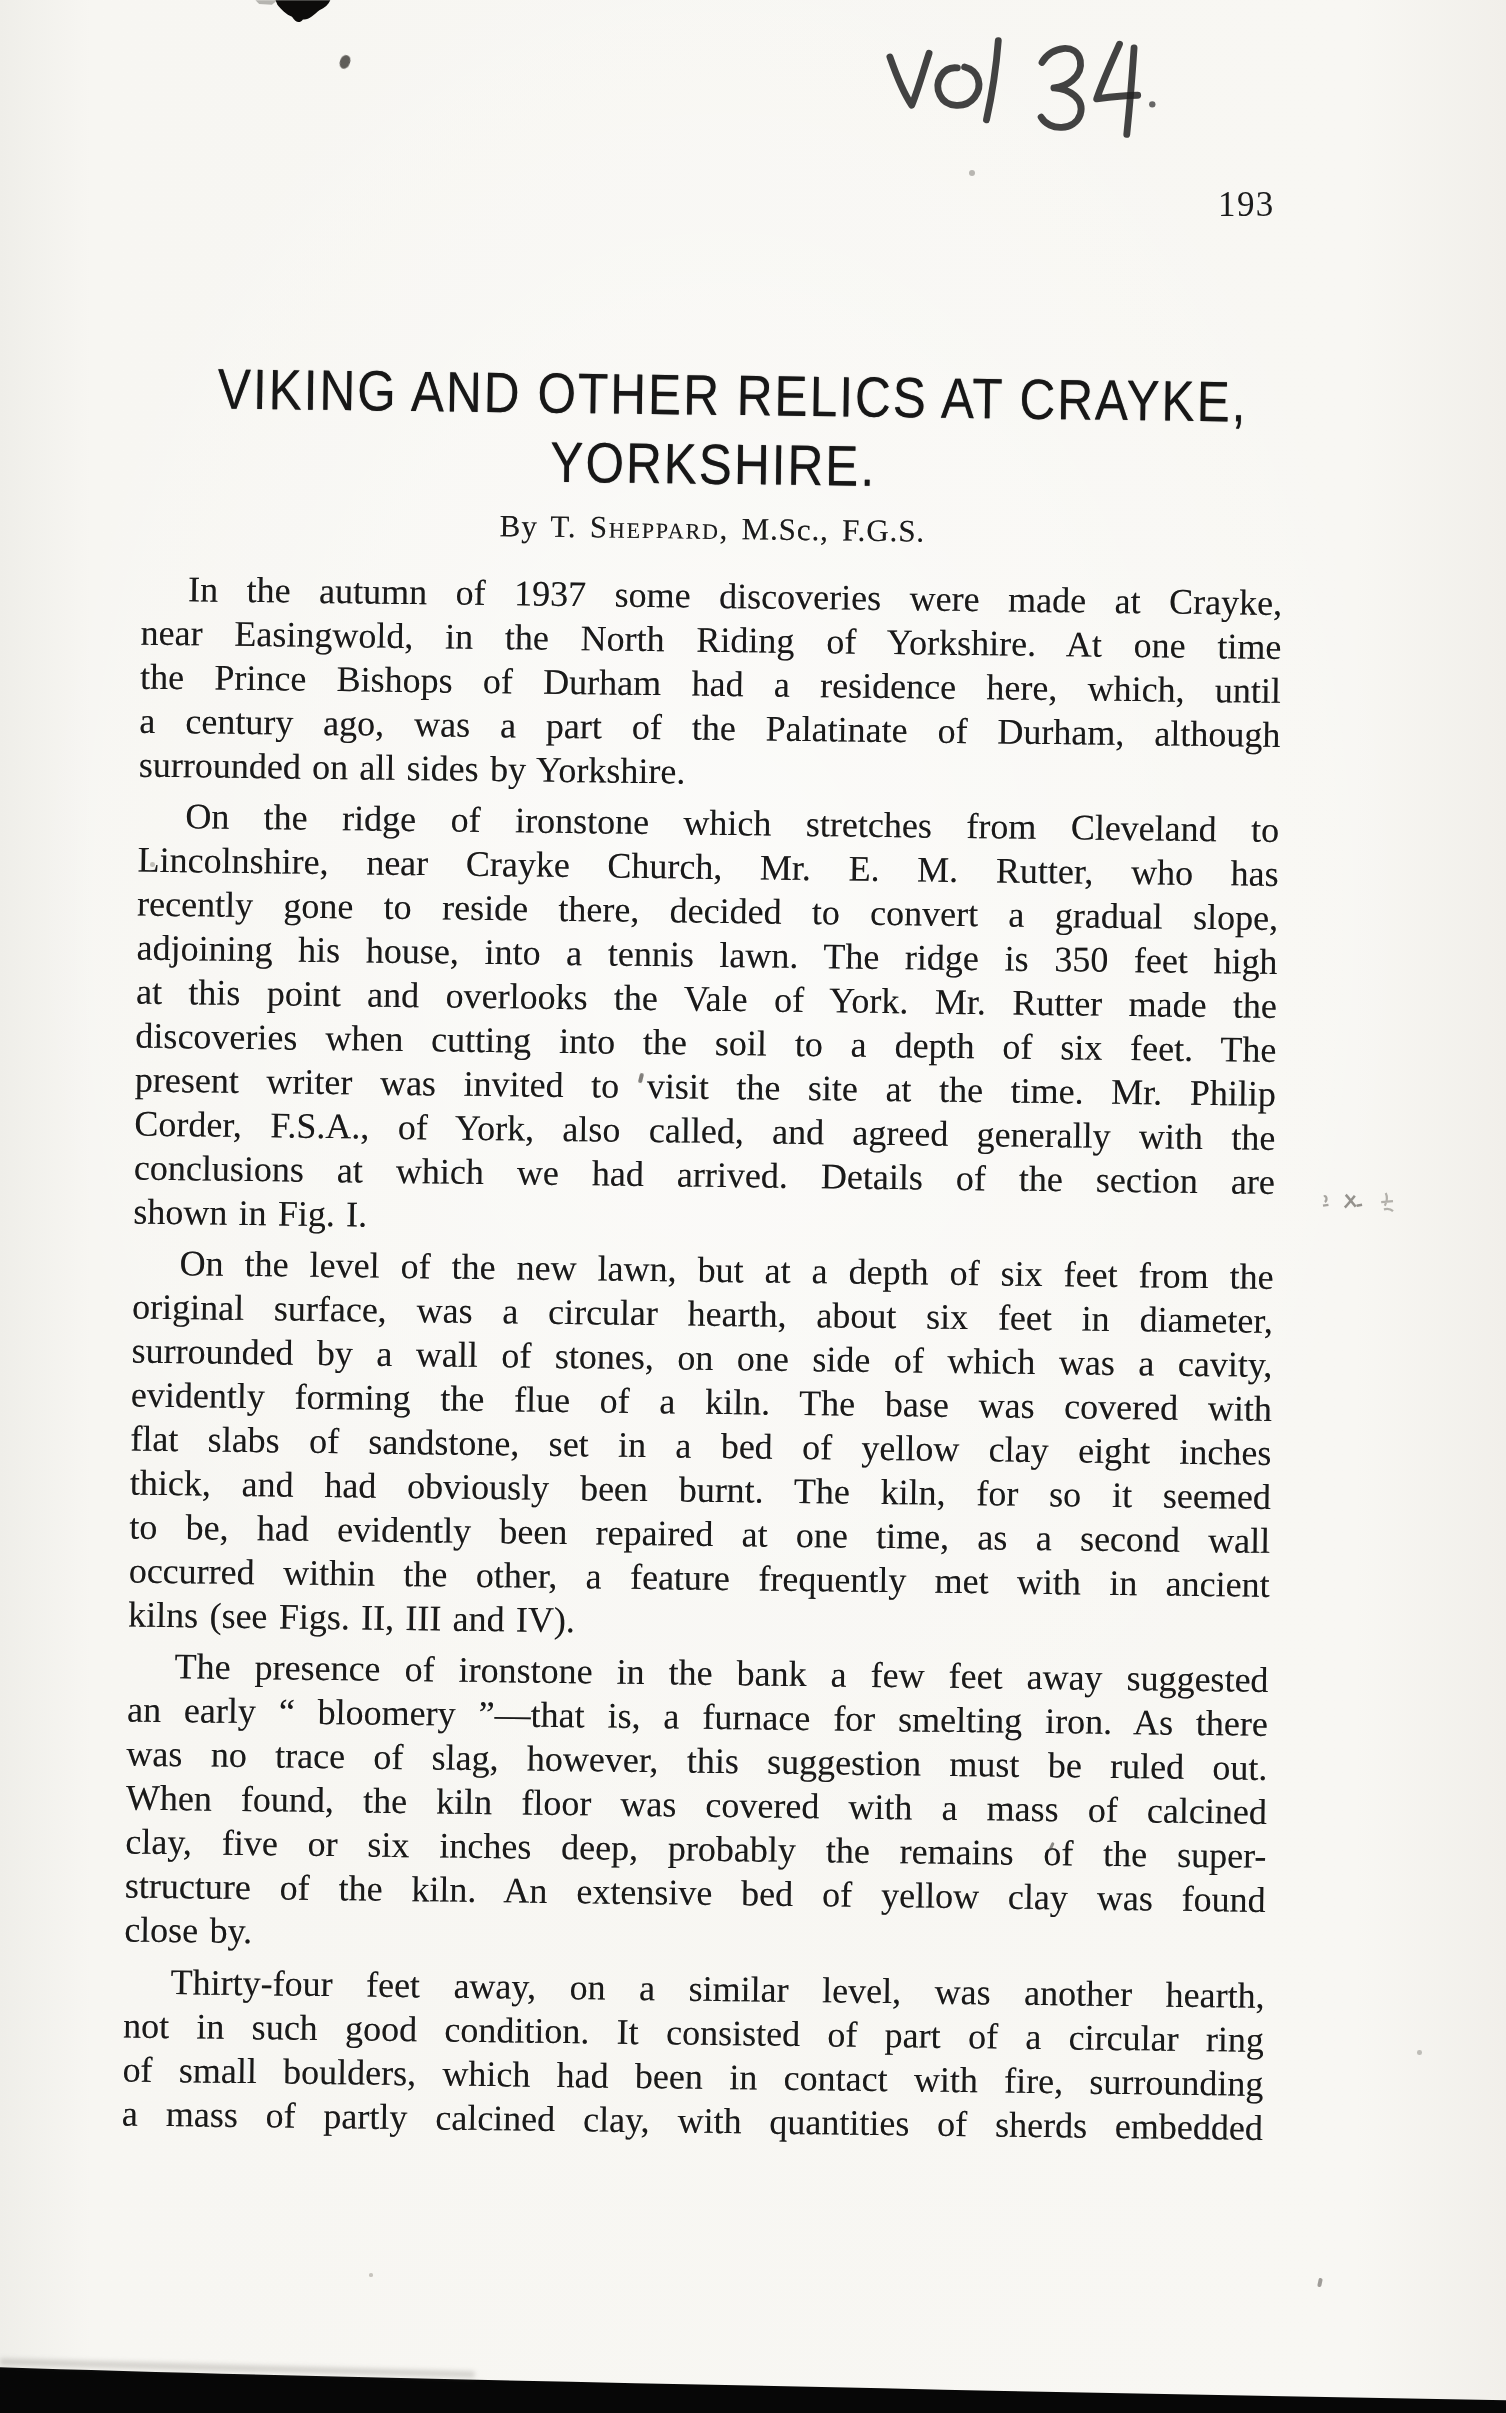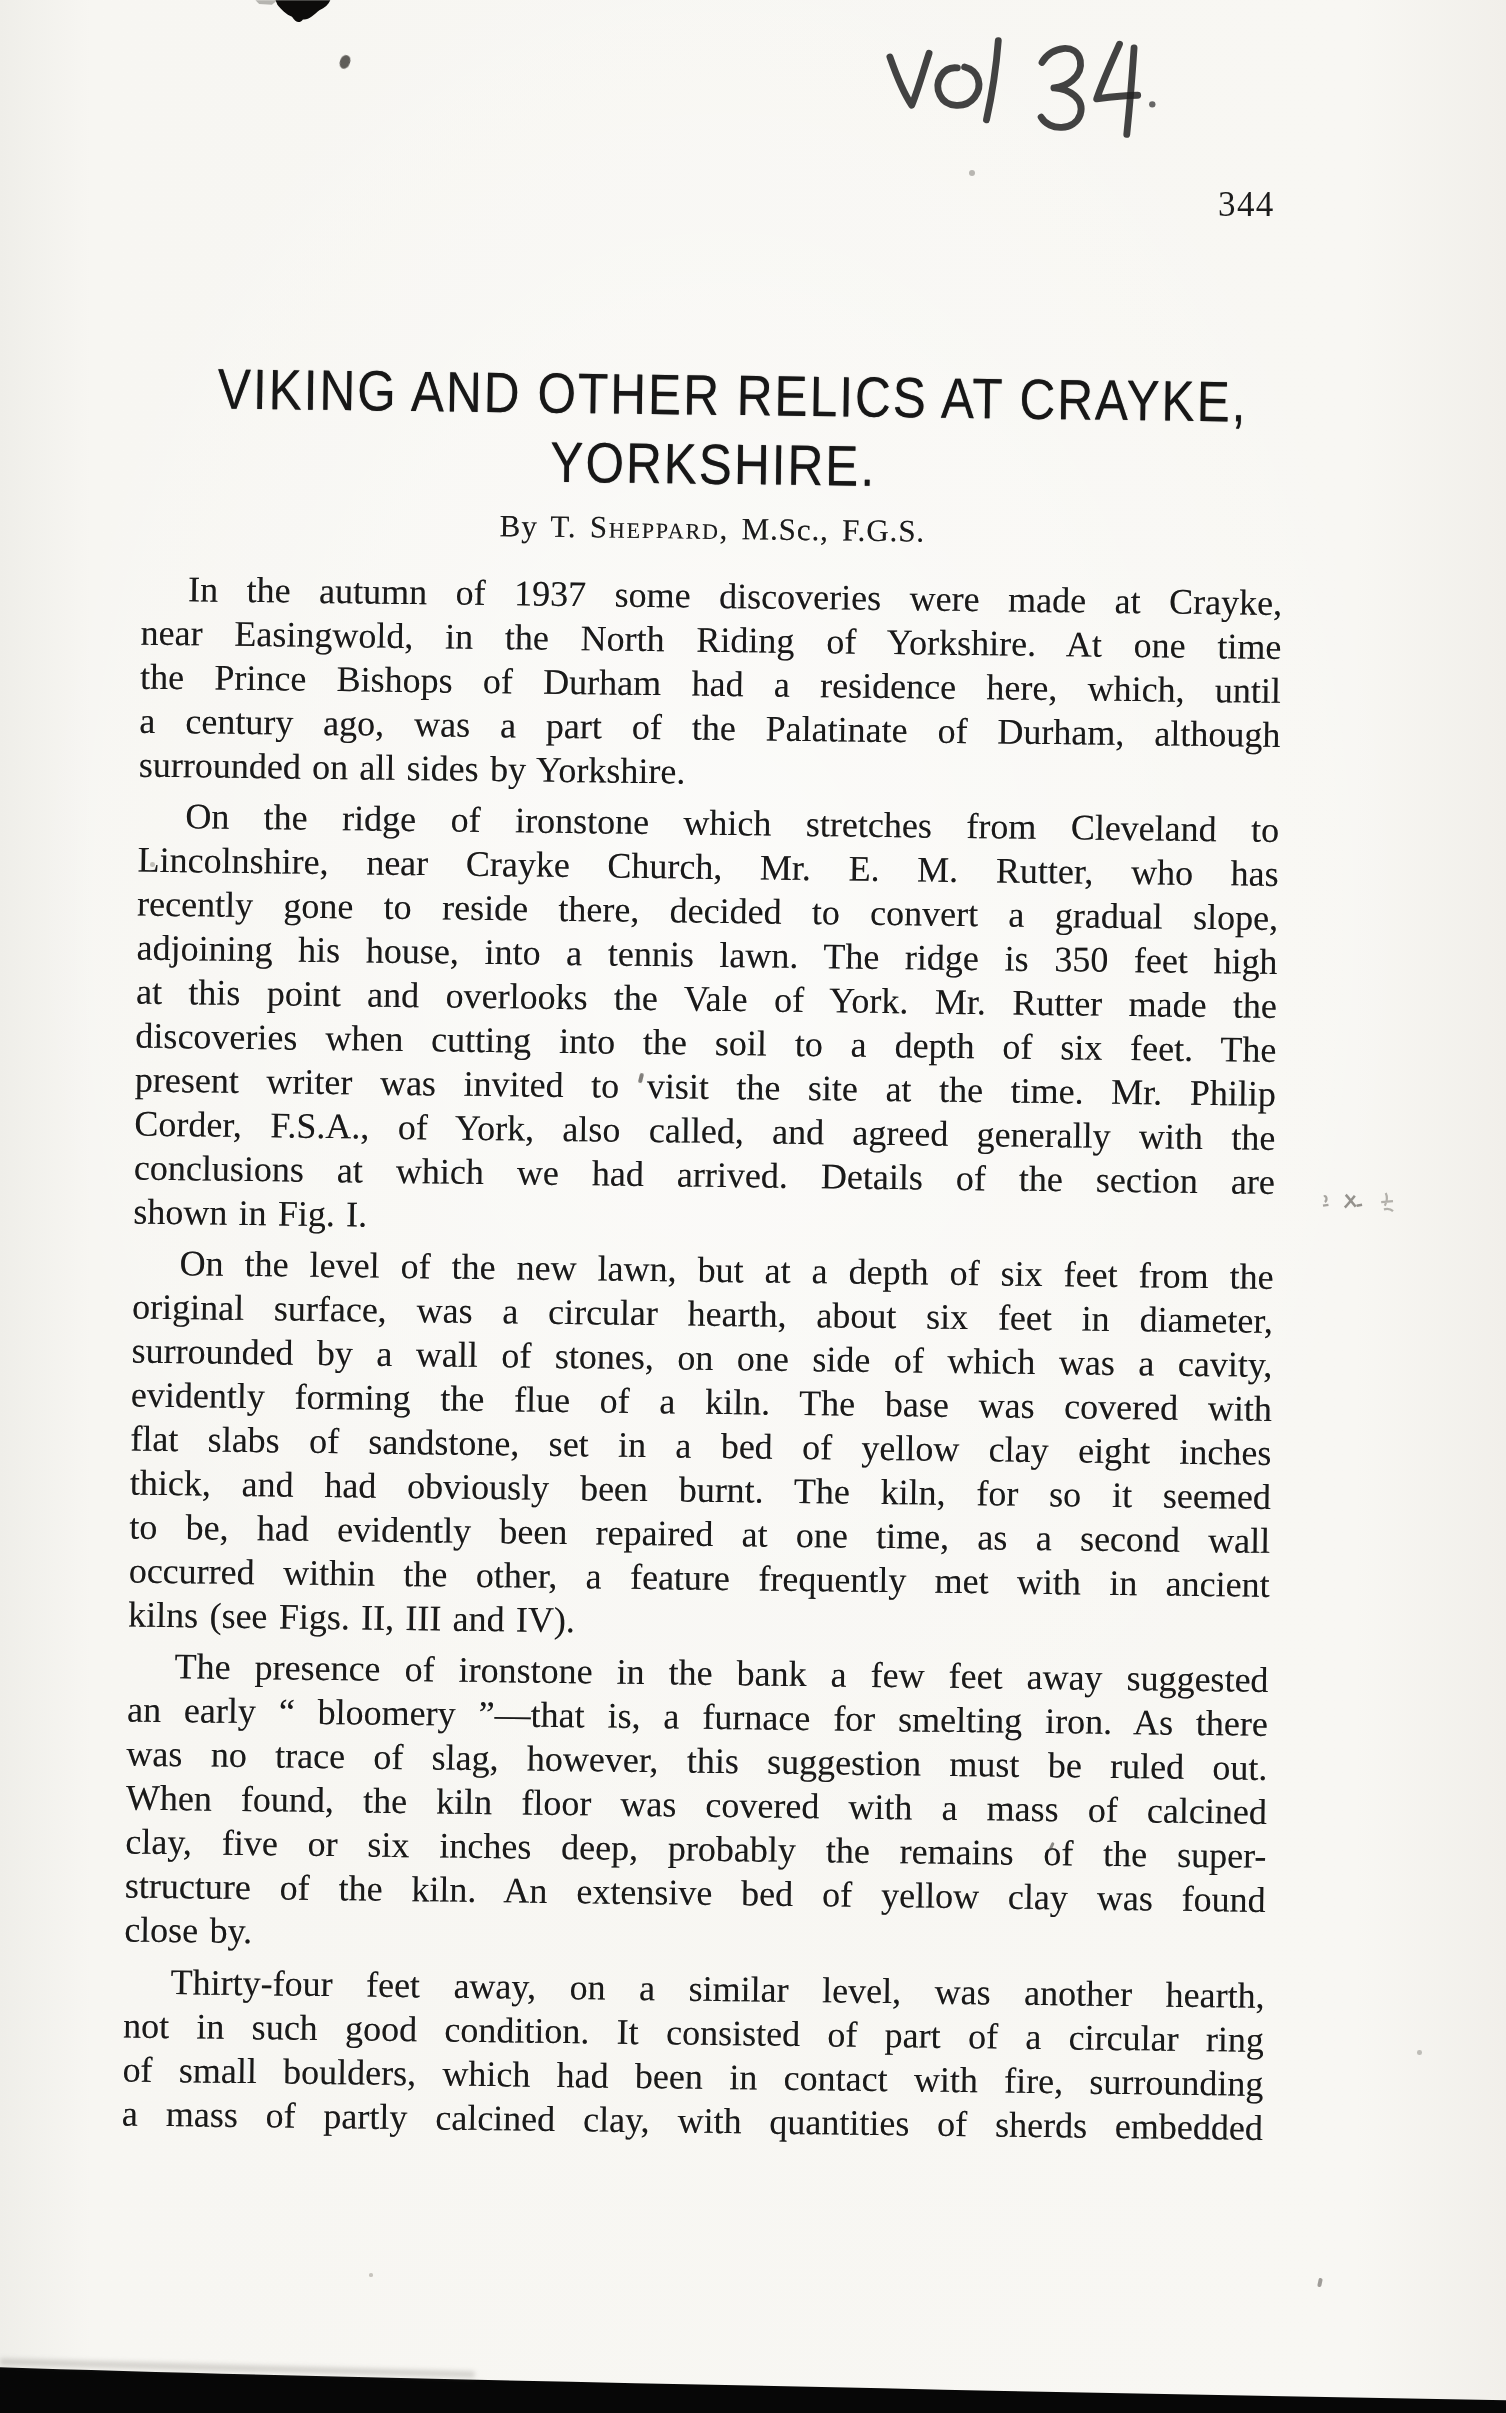--- a/index.html
+++ b/index.html
@@ -87,21 +87,21 @@
       <path class="hw-stroke" d="M99,46 C83,44 73,62 80,76 C87,90 108,91 118,78 C127,66 123,49 107,45"></path>
       <path class="hw-stroke" d="M144,16 C142,42 137,76 131,103"></path>
       <path class="hw-stroke" d="M192,40 C202,22 230,18 234,38 C237,56 218,67 205,68 C222,69 239,80 234,97 C228,115 200,116 191,100"></path>
       <path class="hw-stroke" d="M277,20 C268,40 258,62 252,80 C266,78 284,76 297,76"></path>
       <path class="hw-stroke" d="M293,24 C291,54 288,90 285,119"></path>
       <circle cx="313" cy="86" r="3.5" fill="#2a2a2a" opacity="0.7"></circle>
     </svg>
   </div>
   <div class="artifact ink-dot-2"></div>
 
-  <div class="page-number">344</div>
+  <div class="page-number">193</div>
 
   <div class="column">
     <h1 class="title">
       <span class="title-line">VIKING AND OTHER RELICS AT CRAYKE,</span>
       <span class="title-line">YORKSHIRE.</span>
     </h1>
     <div class="byline"><span>By T. </span><span class="sc">Sheppard</span><span>, M.Sc., F.G.S.</span></div>
     <div class="body-text" id="article-body">
         <div class="para">
           <div class="line first">In the autumn of 1937 some discoveries were made at Crayke,</div>

